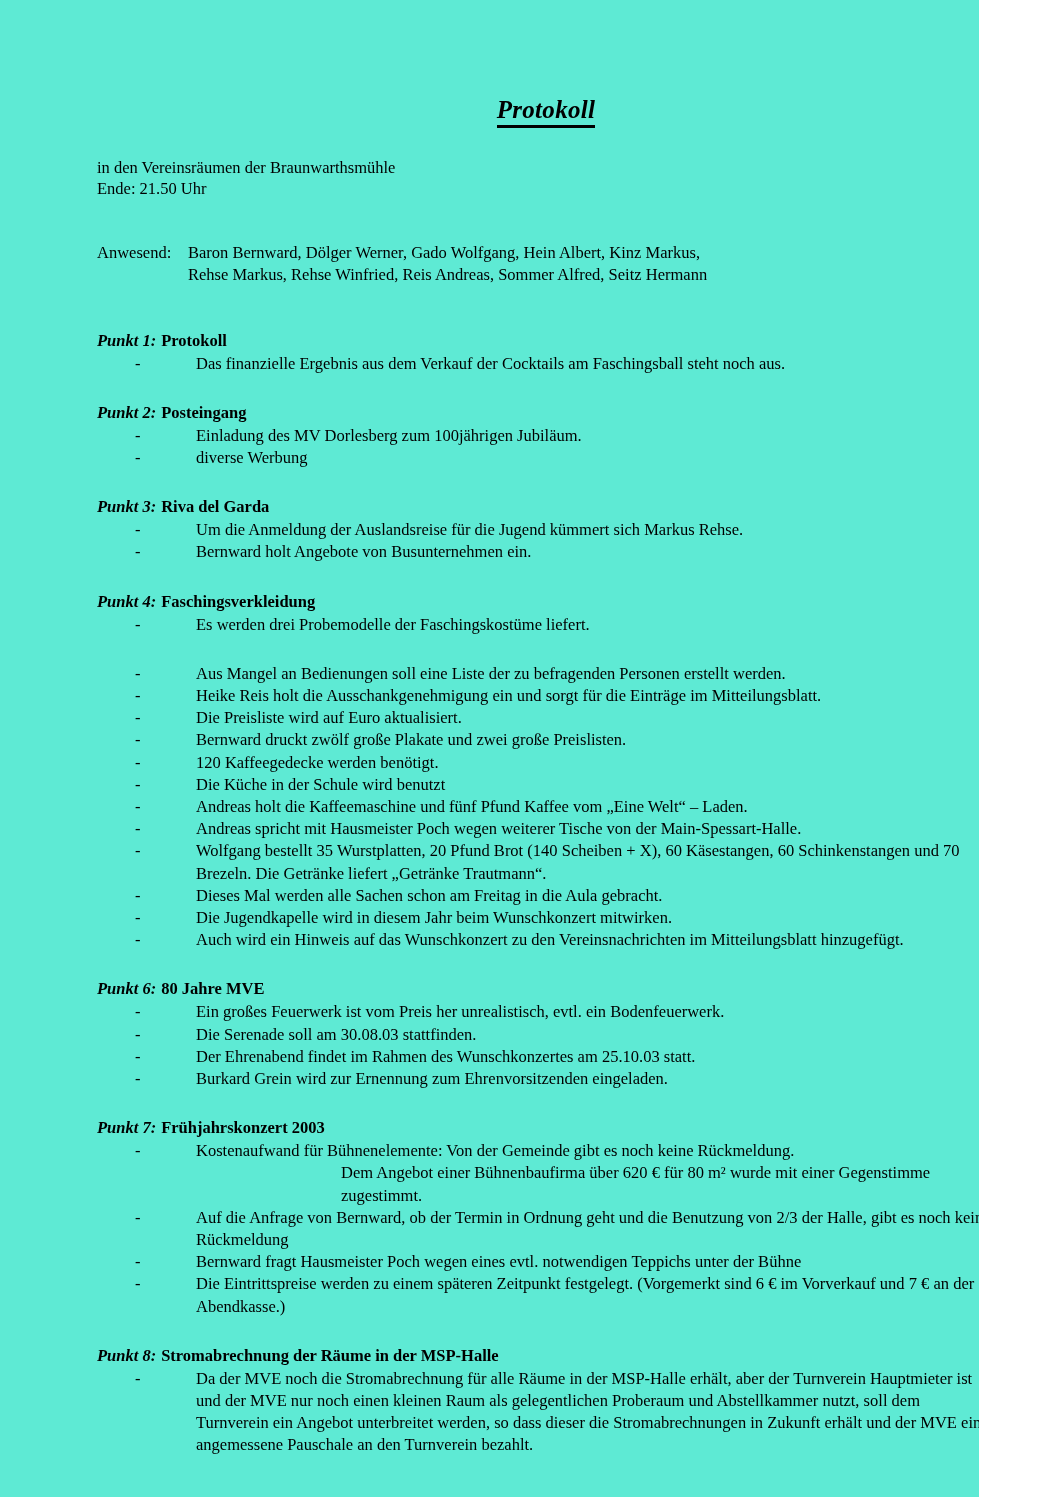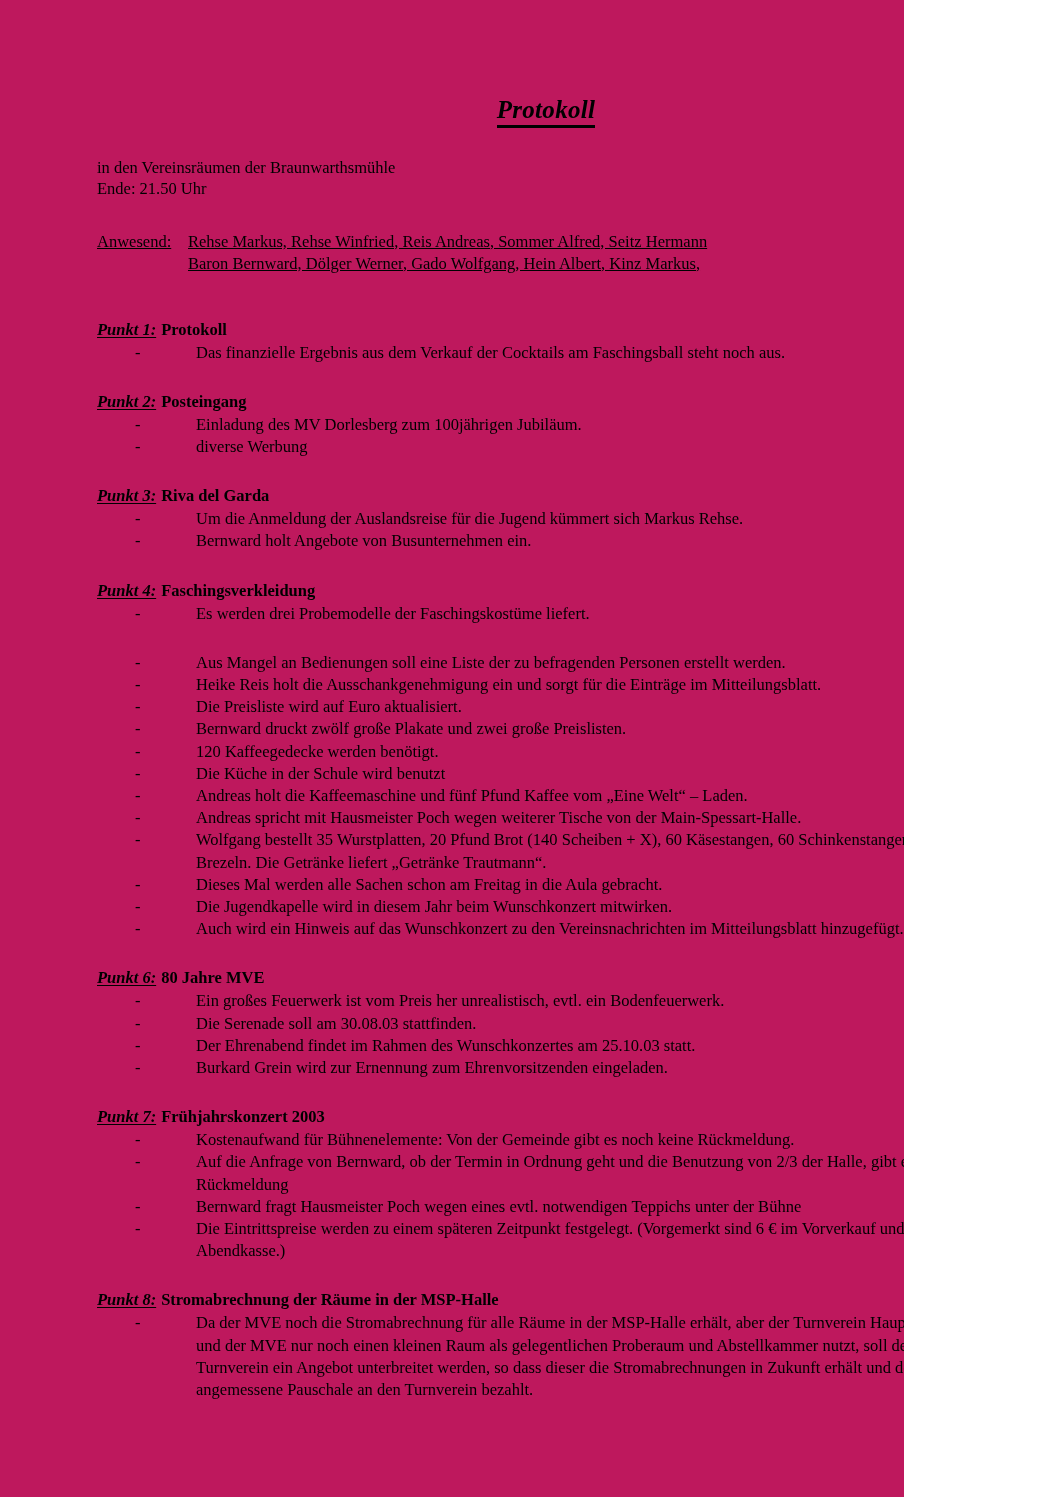--- a/index.html
+++ b/index.html
@@ -7,23 +7,23 @@
     margin: 0;
     padding: 0;
     background: #ffffff;
   }
   body {
     font-family: "Liberation Serif", "DejaVu Serif", serif;
     color: #000000;
   }
   .page {
     position: relative;
-    width: 904px;
+    width: 979px;
     height: 1497px;
-    background: #be185d;
+    background: #5eead4;
     box-sizing: border-box;
     overflow: hidden;
   }
   .content {
     position: absolute;
     left: 97px;
     top: 0;
     width: 898px;
   }
 
@@ -46,24 +46,23 @@
 
   
   .meta-block {
     margin-top: 29px;
     font-size: 16.5px;
     line-height: 21.5px;
   }
   .meta-line { white-space: pre-wrap; }
 
   .attendees {
-    margin-top: 31px;
+    margin-top: 42px;
     font-size: 16.5px;
     line-height: 22px;
-    text-decoration: underline;
   }
   .attendees-row {
     display: flex;
     align-items: flex-start;
   }
   .attendees-label {
     width: 91px;
     flex: 0 0 91px;
   }
   .attendees-names { flex: 1 1 auto; }
@@ -76,21 +75,20 @@
 
   .section-head {
     font-size: 16.5px;
     line-height: 21px;
     margin-bottom: 2px;
     white-space: nowrap;
   }
   .punkt-label {
     font-weight: bold;
     font-style: italic;
-    text-decoration: underline;
     text-underline-offset: 2px;
   }
   .section-title {
     font-weight: bold;
     font-style: normal;
     padding-left: 5px;
   }
 
   .bullets {
     list-style: none;
@@ -129,22 +127,22 @@
 
     <div class="meta-block">
       <div class="meta-line">in den Vereinsräumen der Braunwarthsmühle</div>
       <div class="meta-line">Ende: 21.50 Uhr</div>
     </div>
 
     <div class="attendees">
       <div class="attendees-row">
         <div class="attendees-label">Anwesend:</div>
         <div class="attendees-names">
+          <span class="nm-line">Baron Bernward, Dölger Werner, Gado Wolfgang, Hein Albert, Kinz Markus,</span>
           <span class="nm-line">Rehse Markus, Rehse Winfried, Reis Andreas, Sommer Alfred, Seitz Hermann</span>
-          <span class="nm-line">Baron Bernward, Dölger Werner, Gado Wolfgang, Hein Albert, Kinz Markus,</span>
         </div>
       </div>
     </div>
 
     <div class="sections-wrap">
 
       <div class="section">
         <div class="section-head">
           <span class="punkt-label">Punkt 1:</span><span class="section-title">Protokoll</span>
         </div>
@@ -278,20 +276,21 @@
       </div>
 
       <div class="section">
         <div class="section-head">
           <span class="punkt-label">Punkt 7:</span><span class="section-title">Frühjahrskonzert 2003</span>
         </div>
         <ul class="bullets">
           <li class="bullet">
             <span class="dash">-</span>
             <span class="btxt">Kostenaufwand für Bühnenelemente: Von der Gemeinde gibt es noch keine Rückmeldung.</span>
+            <span class="sub-indent">Dem Angebot einer Bühnenbaufirma über 620 € für 80 m² wurde mit einer Gegenstimme zugestimmt.</span>
           </li>
           <li class="bullet">
             <span class="dash">-</span>
             <span class="btxt">Auf die Anfrage von Bernward, ob der Termin in Ordnung geht und die Benutzung von 2/3 der Halle, gibt es noch keine Rückmeldung</span>
           </li>
           <li class="bullet">
             <span class="dash">-</span>
             <span class="btxt">Bernward fragt Hausmeister Poch wegen eines evtl. notwendigen Teppichs unter der Bühne</span>
           </li>
           <li class="bullet">

